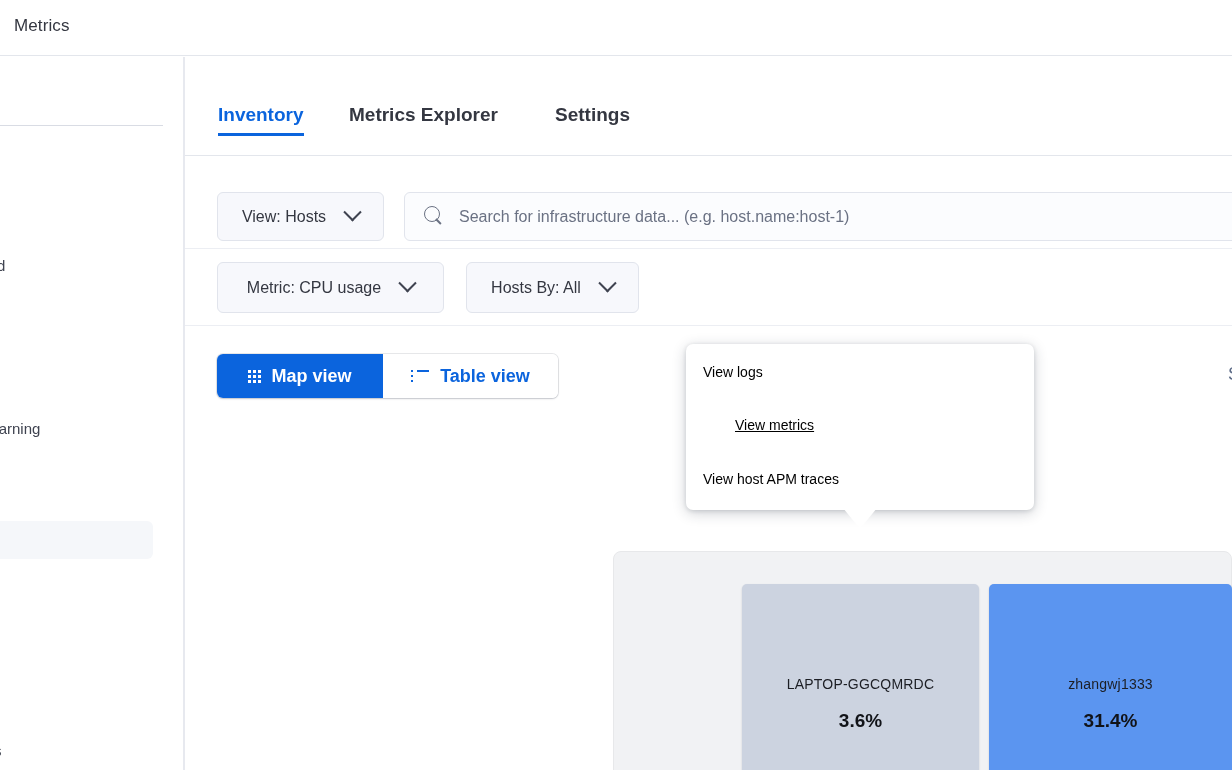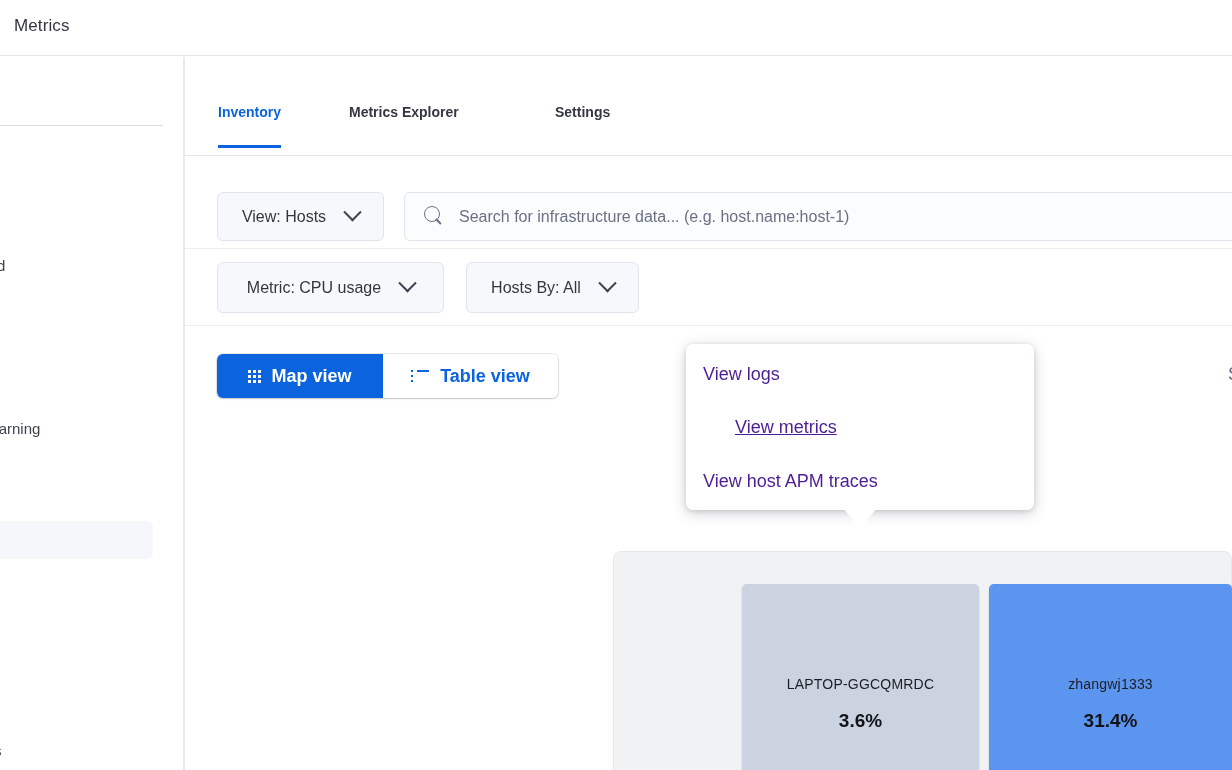--- a/index.html
+++ b/index.html
@@ -87,24 +87,24 @@
   
   .tabs {
     position: absolute;
     left: 0; top: 0;
     width: 1047px; height: 99px;
     border-bottom: 1px solid #e3e6ec;
   }
   .tab {
     position: absolute;
     top: 47px;
-    font-size: 14px;
+    font-size: 19px;
     font-weight: bold;
     color: #343741;
-    padding-bottom: 28px;
+    padding-bottom: 10px;
     cursor: pointer;
     white-space: nowrap;
   }
   .tab.active { color: #0b64dd; }
   .tab.active::after {
     content: "";
     position: absolute;
     left: 0; bottom: 0;
     width: 100%; height: 3px;
     background: #0b64dd;
@@ -342,22 +342,22 @@
     left: 843px; top: 508px;
     width: 34px; height: 21px;
     background: #ffffff;
     clip-path: polygon(0 0, 100% 0, 50% 100%);
     filter: drop-shadow(0 3px 3px rgba(30,40,60,.12));
     z-index: 41;
   }
   .menu-item {
     position: absolute;
     left: 17px;
-    font-size: 18px;
-    color: #4c1d95;
+    font-size: 14px;
+    color: #000000;
     cursor: pointer;
     white-space: nowrap;
   }
   .menu-item.hovered {
     text-decoration: underline;
   }
   .mi-1 { top: 20px; }
   .mi-2 { top: 73px; margin-left: 32px; }
   .mi-3 { top: 127px; }
 </style>

